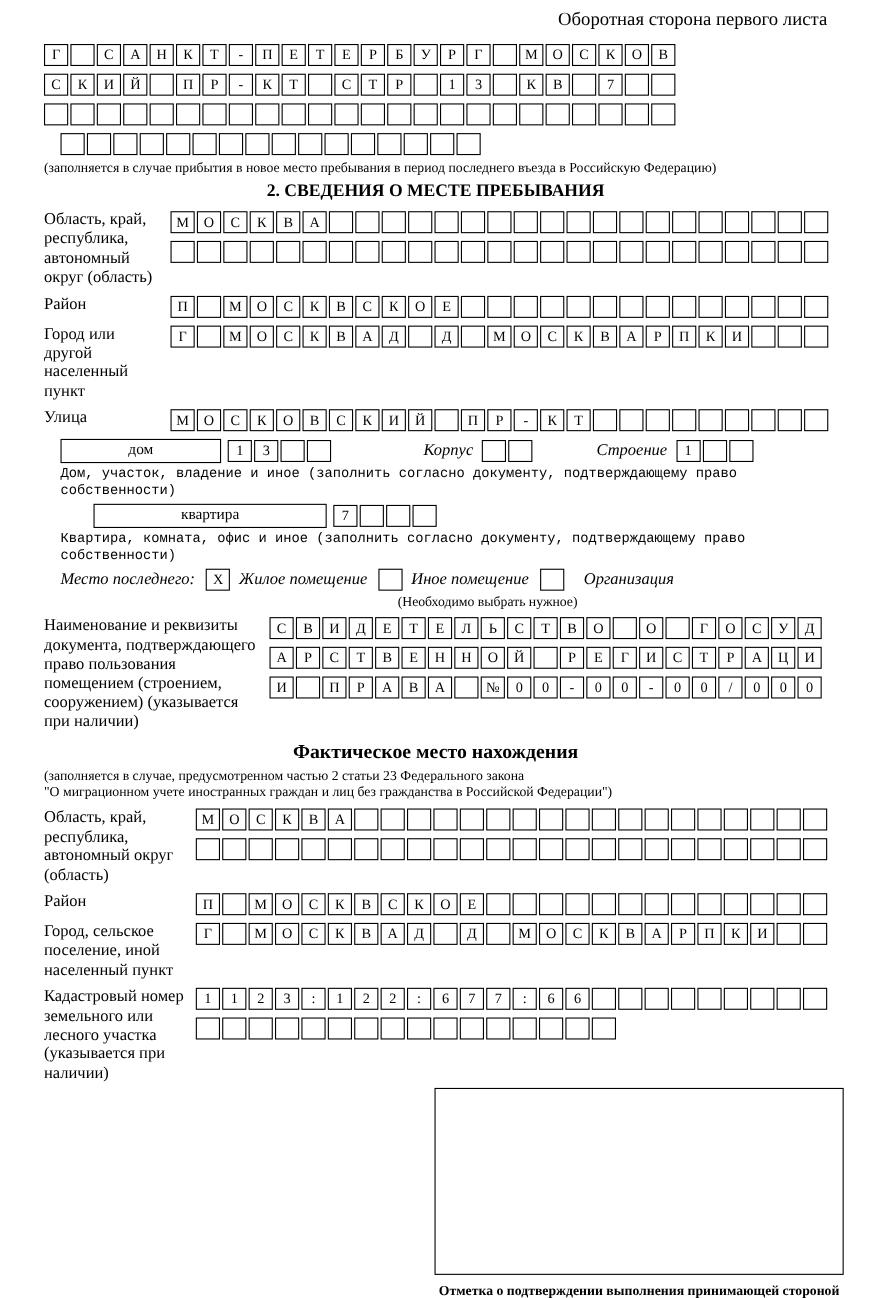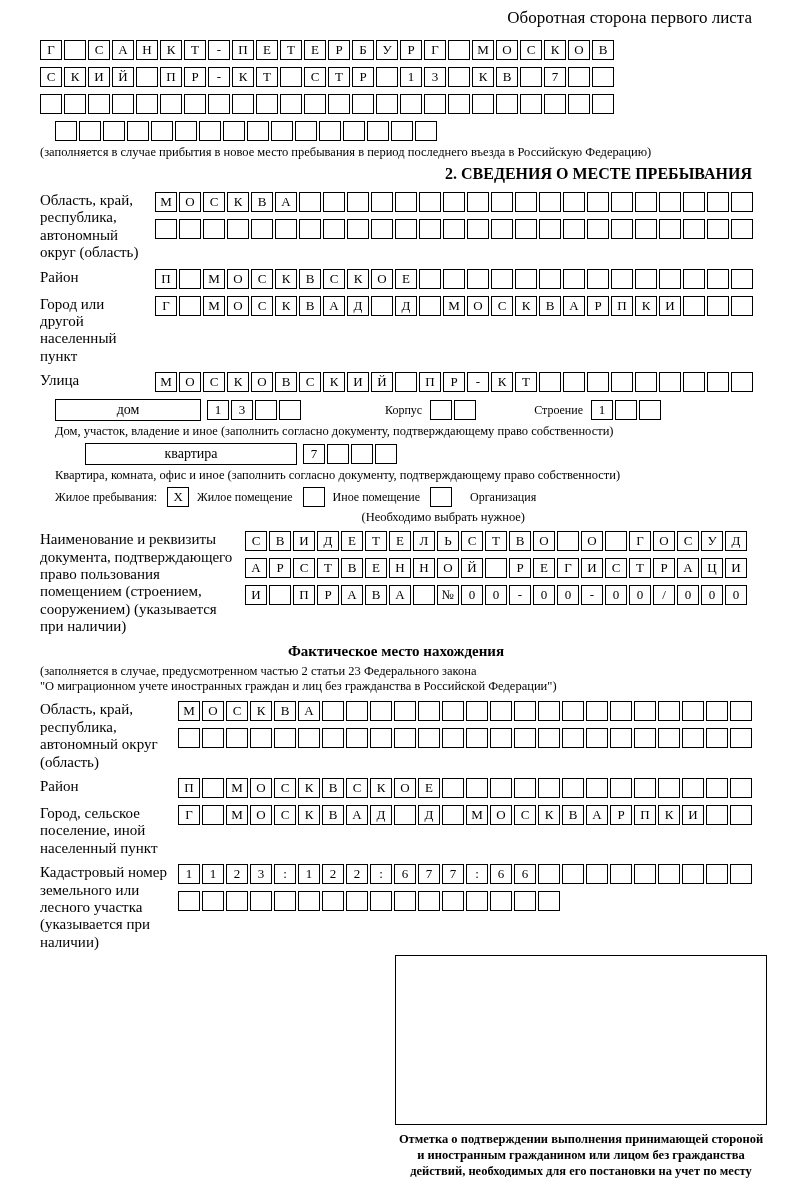--- a/index.html
+++ b/index.html
@@ -14,29 +14,29 @@
   .lbl { flex:0 0 auto; padding-right:6px; line-height:1.16; font-size:15px; }
   .w138 { width:138px; } .w115 { width:115px; } .w205 { width:205px; }
   .rows { display:flex; flex-direction:column; gap:7px; }
   .cellrow { display:flex; gap:2px; height:20px; flex:0 0 auto; }
   .cell {
     width:22px; height:20px; border:1px solid #000; flex:0 0 auto;
     font-size:13px; line-height:18px; text-align:center; overflow:hidden;
   }
   .note { font-size:12.5px; line-height:1.2; }
   .center { }
-  .h1 { text-align:right; font-weight:bold; font-size:16px; margin:5px 0 9px; }
-  .h2 { text-align:center; font-weight:bold; font-size:15px; margin:8px 0 4px; }
+  .h1 { text-align:center; font-weight:bold; font-size:16px; margin:5px 0 9px; }
+  .h2 { text-align:center; font-weight:bold; font-size:18px; margin:8px 0 4px; }
   .inline-row { display:flex; align-items:center; margin-left:15px; margin-bottom:3px; }
   .widebox {
     border:1px solid #000; height:22px; line-height:20px; text-align:center;
     font-size:14px; flex:0 0 auto;
   }
-  .inl-lbl { font-size:12px; white-space:nowrap; }
-  .ml15 { margin-left:15px; }
+  .inl-lbl { font-size:15px; white-space:nowrap;font-style:italic; }
+  .ml15 { margin-left:15px;font-family:Liberation Mono, monospace; }
   .mb4 { margin-bottom:4px; }
   .sel-note { width:470px; margin-left:15px; text-align:right; margin-bottom:6px; }
   .stamp-wrap { margin-left:355px; width:372px; }
   .stamp-box { border:1px solid #000; width:372px; height:170px; }
   .caption { font-size:12.5px; font-weight:bold; text-align:center; margin-top:6px; line-height:1.28; }
   .opt-gap { margin-left:10px; } .opt-gap2 { margin-left:26px; }
   .cb { margin-left:10px; margin-right:8px; }
 </style>
 </head>
 <body>
@@ -329,21 +329,21 @@
     <div class="cellrow" style="margin-left:6px">
         <span class="cell">7</span>
         <span class="cell"></span>
         <span class="cell"></span>
         <span class="cell"></span>
       </div>
   </div>
   <div class="note ml15 mb4">Квартира, комната, офис и иное (заполнить согласно документу, подтверждающему право собственности)</div>
 
   <div class="inline-row">
-    <span class="inl-lbl">Жилое пребывания:</span>
+    <span class="inl-lbl">Место последнего:</span>
     <span class="cell cb">X</span>
     <span class="inl-lbl">Жилое помещение</span>
     <span class="cell cb opt-gap2"></span>
     <span class="inl-lbl">Иное помещение</span>
     <span class="cell cb opt-gap2"></span>
     <span class="inl-lbl opt-gap">Организация</span>
   </div>
   <div class="note sel-note">(Необходимо выбрать нужное)</div>
 
   <div class="block">

